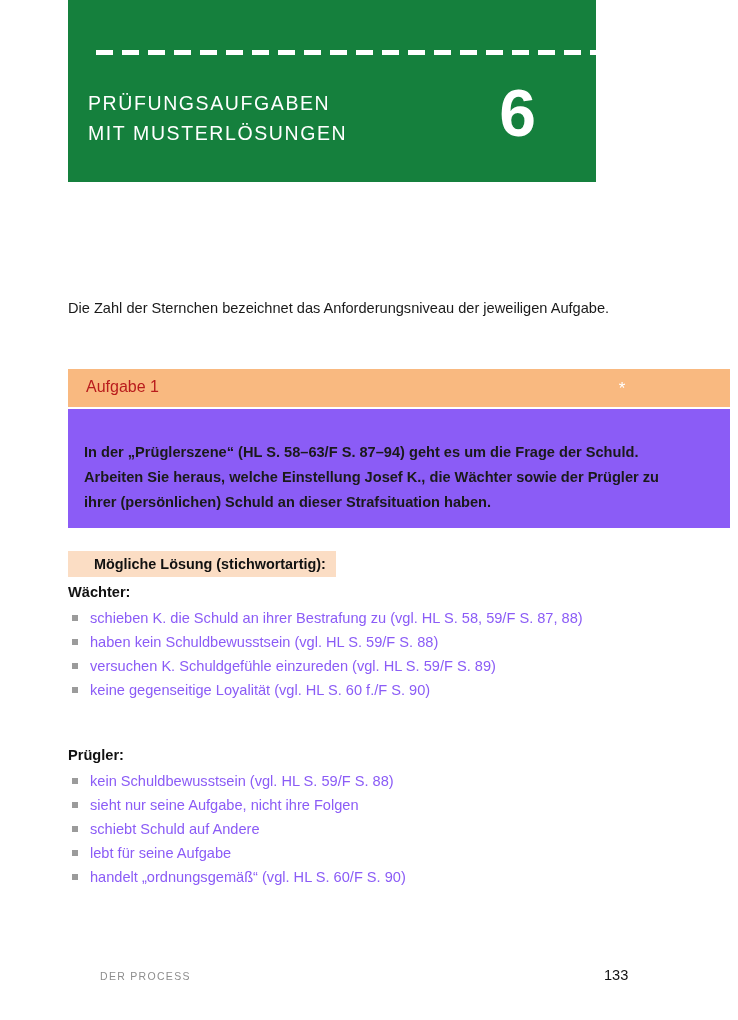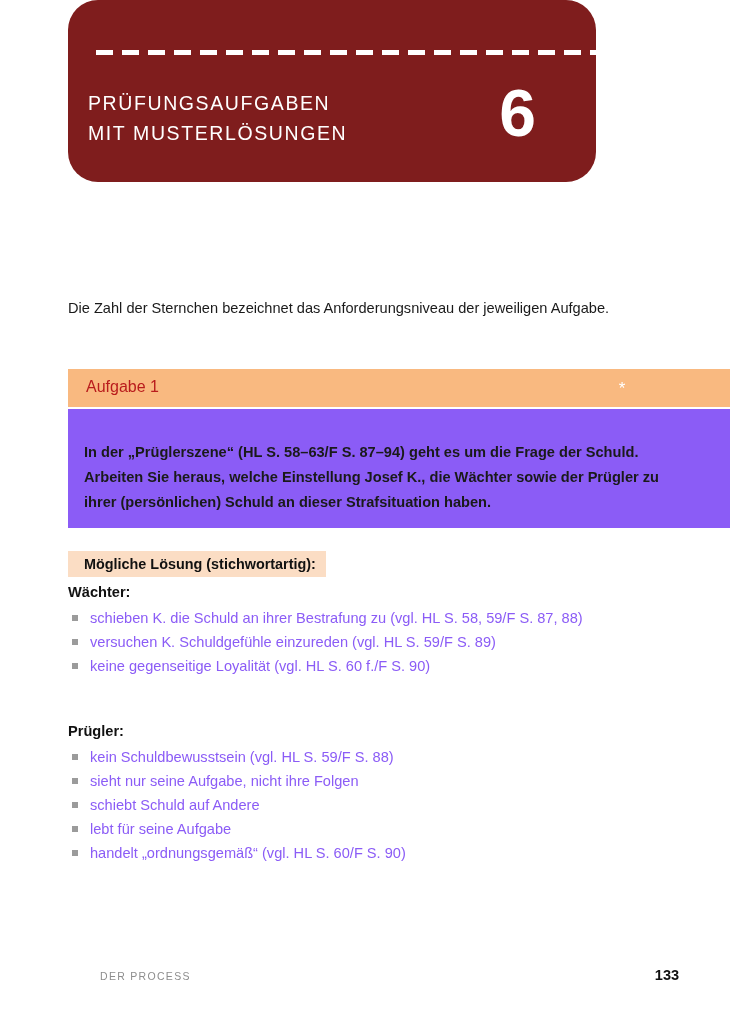--- a/index.html
+++ b/index.html
@@ -17,23 +17,22 @@
     overflow: hidden;
   }
 
   
   .chapter-banner {
     position: absolute;
     left: 68px;
     top: 0;
     width: 528px;
     height: 182px;
-    background: #7f1d1d;
+    background: #15803d;
     box-sizing: border-box;
-    border-radius: 30px;
   }
   .dashed-rule {
     position: absolute;
     left: 28px;
     top: 50px;
     right: -8px;
     height: 5px;
     background-image: repeating-linear-gradient(
         to right,
         #ffffff 0px,
@@ -125,21 +124,21 @@
     line-height: 25px;
     color: #1a1a1a;
   }
 
   
   .solution-tag {
     position: absolute;
     left: 68px;
     top: 551px;
     background: #fbddc4;
-    padding: 3px 10px 3px 16px;
+    padding: 3px 10px 3px 26px;
     font-size: 14.4px;
     font-weight: 700;
     color: #111111;
     line-height: 20px;
   }
 
   .solution-body {
     position: absolute;
     left: 68px;
     top: 580px;
@@ -186,23 +185,23 @@
     letter-spacing: 1.3px;
     color: #8d8d8d;
     font-weight: 400;
     margin-left: 32px;
   }
   .footer-page {
     position: absolute;
     left: 604px;
     top: 967px;
     width: 126px;
-    text-align: center;
-    font-size: 14.6px;
-    font-weight: 700;
+    text-align: left;
+    font-size: 14.6px;
+    font-weight: 400;
     color: #111111;
   }
 </style>
 </head>
 <body>
 
 <div class="chapter-banner">
   <div class="dashed-rule"></div>
   <div class="chapter-title">
     <span class="line">PRÜFUNGSAUFGABEN</span>
@@ -222,21 +221,21 @@
   <p class="task-box-text">In der „Prüglerszene“ (HL S. 58–63/F S. 87–94) geht es um die Frage der Schuld. Arbeiten Sie heraus, welche Einstellung Josef K., die Wächter sowie der Prügler zu ihrer (persönlichen) Schuld an dieser Strafsituation haben.</p>
 </div>
 
 <div class="solution-tag">Mögliche Lösung (stichwortartig):</div>
 
 <div class="solution-body">
 
   <div class="group-heading">Wächter:</div>
   <ul class="bullets">
     <li><span class="sq"></span><span>schieben K. die Schuld an ihrer Bestrafung zu (vgl. HL S. 58, 59/F S. 87, 88)</span></li>
-    <li><span class="sq"></span></li>
+    <li><span class="sq"></span><span>haben kein Schuldbewusstsein (vgl. HL S. 59/F S. 88)</span></li>
     <li><span class="sq"></span><span>versuchen K. Schuldgefühle einzureden (vgl. HL S. 59/F S. 89)</span></li>
     <li><span class="sq"></span><span>keine gegenseitige Loyalität (vgl. HL S. 60 f./F S. 90)</span></li>
   </ul>
 
   <div class="group-heading spaced">Prügler:</div>
   <ul class="bullets">
     <li><span class="sq"></span><span>kein Schuldbewusstsein (vgl. HL S. 59/F S. 88)</span></li>
     <li><span class="sq"></span><span>sieht nur seine Aufgabe, nicht ihre Folgen</span></li>
     <li><span class="sq"></span><span>schiebt Schuld auf Andere</span></li>
     <li><span class="sq"></span><span>lebt für seine Aufgabe</span></li>

